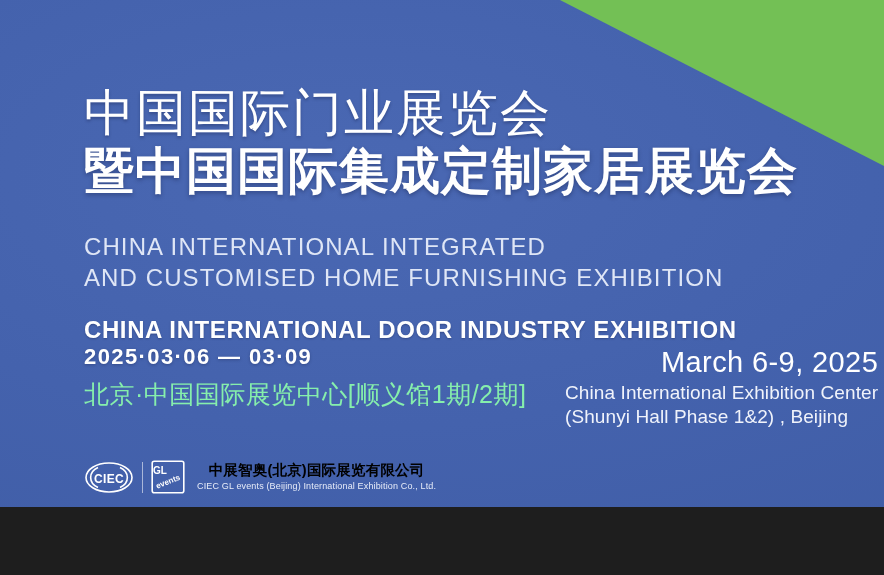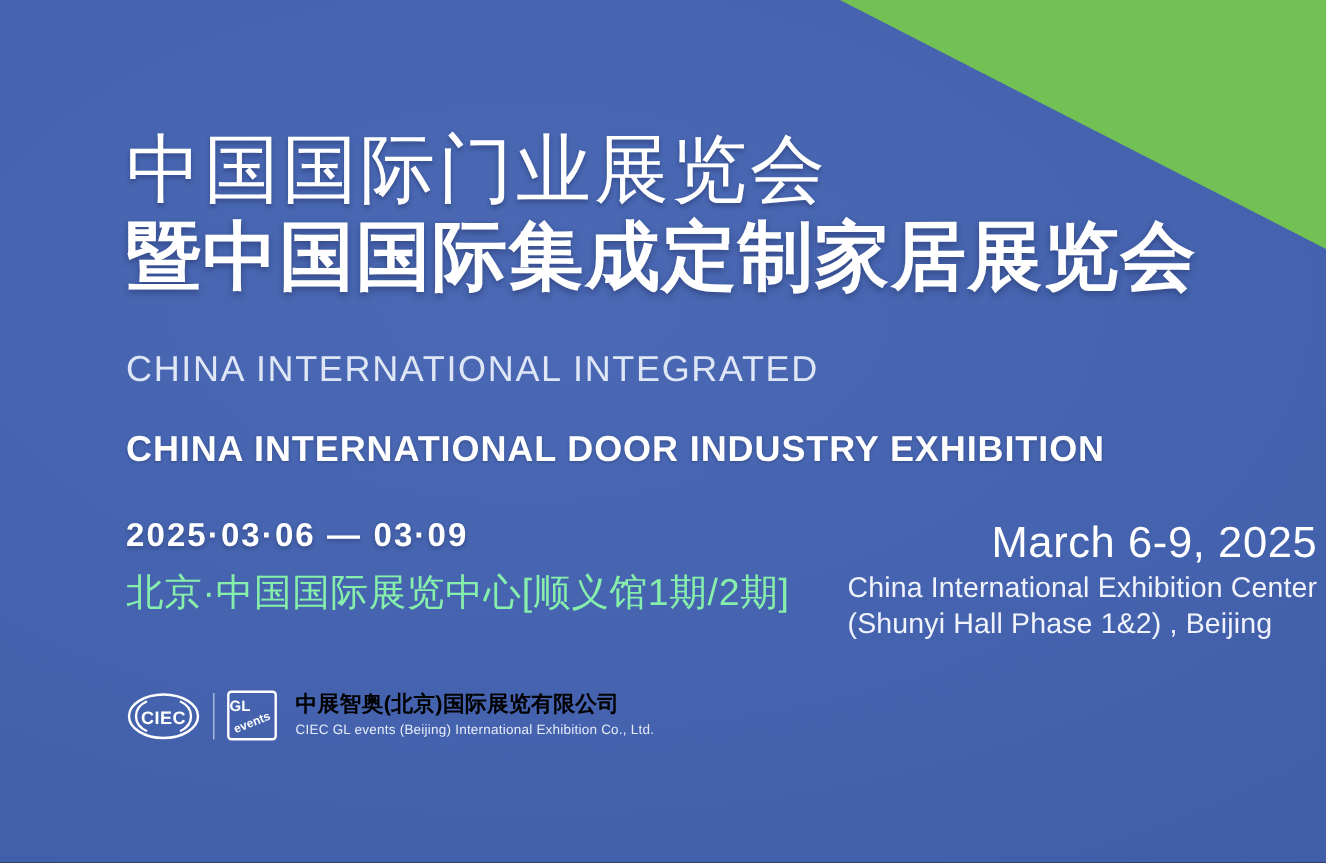--- a/index.html
+++ b/index.html
@@ -4,21 +4,21 @@
 <title>China International Door Industry Exhibition Banner</title>
 <style>
   html, body {
     margin: 0;
     padding: 0;
     background: #1e1e1e;
   }
   .banner {
     position: relative;
     width: 884px;
-    height: 575px;
+    height: 507px;
     overflow: hidden;
     background: #4462ad;
     font-family: "Liberation Sans", "DejaVu Sans", sans-serif;
     -webkit-font-smoothing: antialiased;
   }
   
   .bg-blue {
     position: absolute;
     inset: 0;
     background:
@@ -150,20 +150,21 @@
   .info-en .venue-en-1 { margin-top: 2px; }
 
   
   .logo-lockup {
     position: absolute;
     left: 0;
     top: 460px;
     display: flex;
     align-items: center;
     gap: 8px;
+    text-align: center;
   }
   .ciec-mark {
     width: 50px;
     height: 33px;
     position: relative;
     flex: none;
   }
   .ciec-mark svg { display: block; }
   .logo-divider {
     width: 1px;
@@ -210,20 +211,21 @@
 
   <div class="content">
 
     <div class="headline-cn">
       <span class="line1">中国国际门业展览会</span>
       <span class="line2">暨中国国际集成定制家居展览会</span>
     </div>
 
     <div class="subtitle-en">
       <span class="sub-line">CHINA INTERNATIONAL INTEGRATED</span>
+      <span class="sub-line">AND CUSTOMISED HOME FURNISHING EXHIBITION</span>
       <span class="sub-strong">CHINA INTERNATIONAL DOOR INDUSTRY EXHIBITION</span>
     </div>
 
     <div class="info-row">
 
       <div class="info-cn">
         <span class="date">2025·03·06 — 03·09</span>
         <span class="venue">北京·中国国际展览中心[顺义馆1期/2期]</span>
       </div>
 

